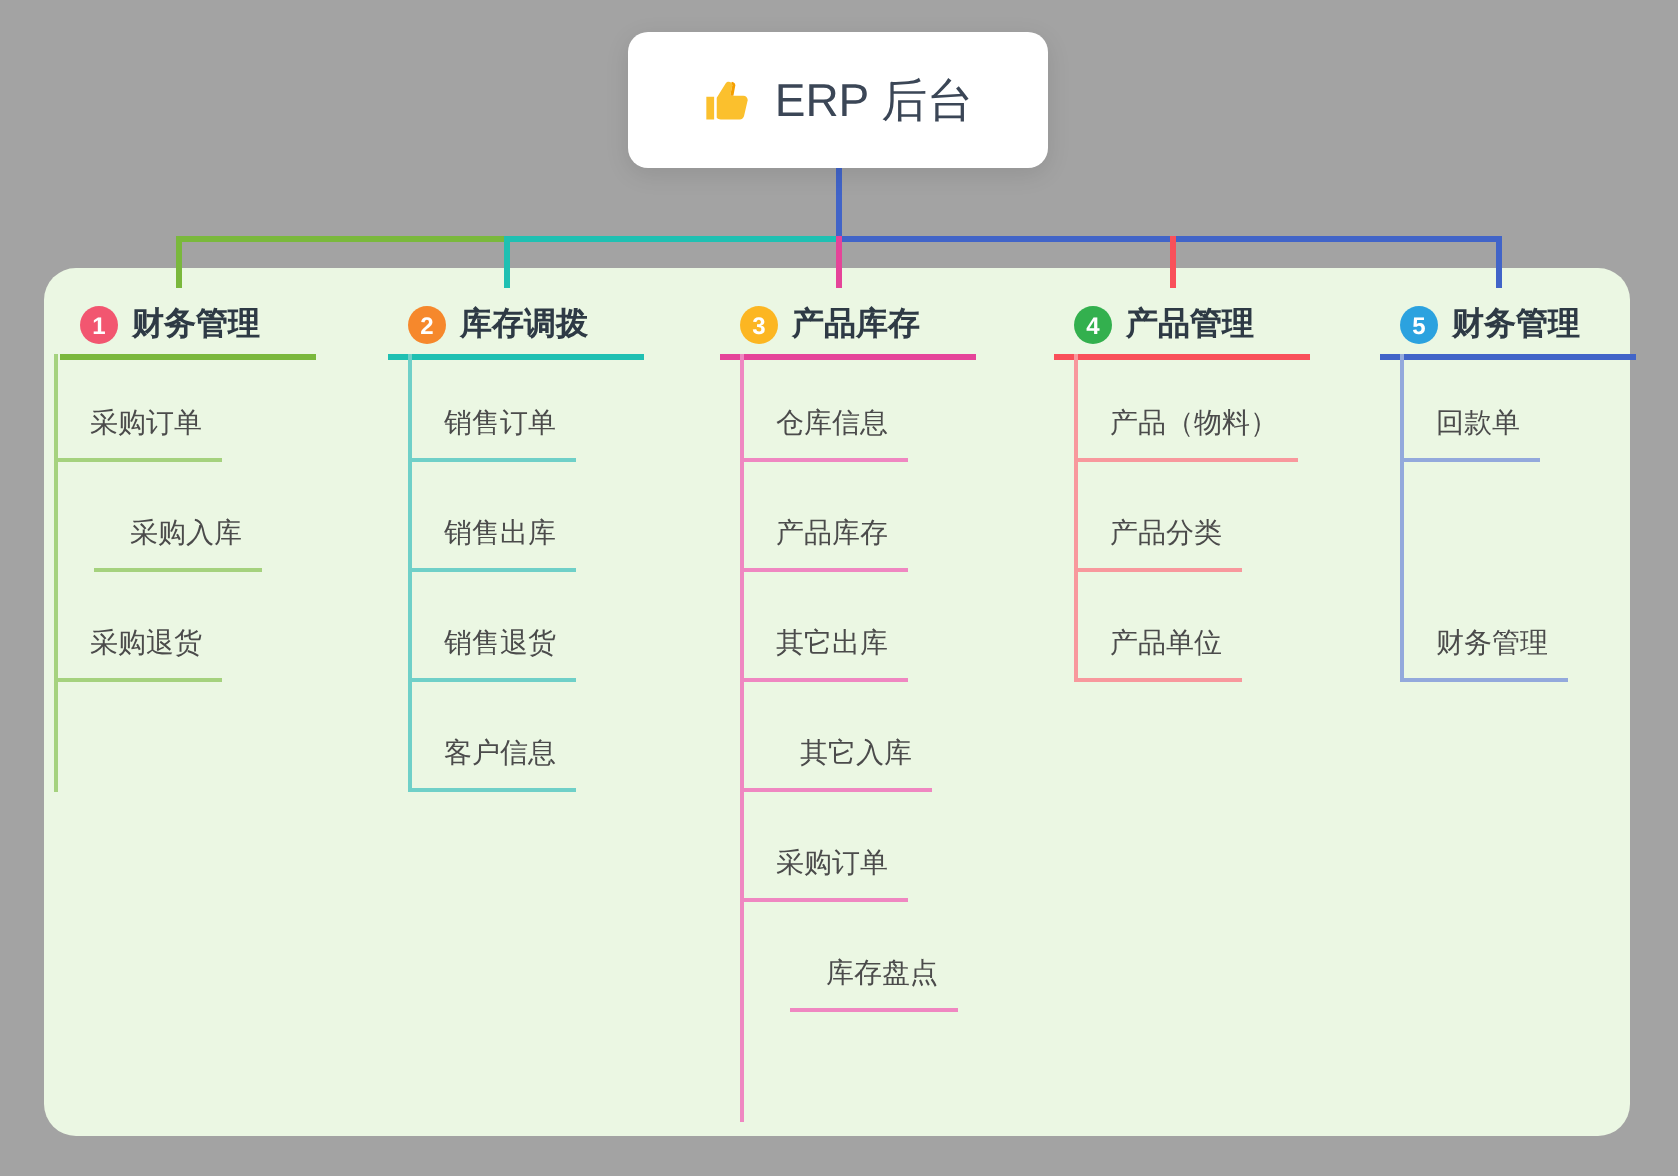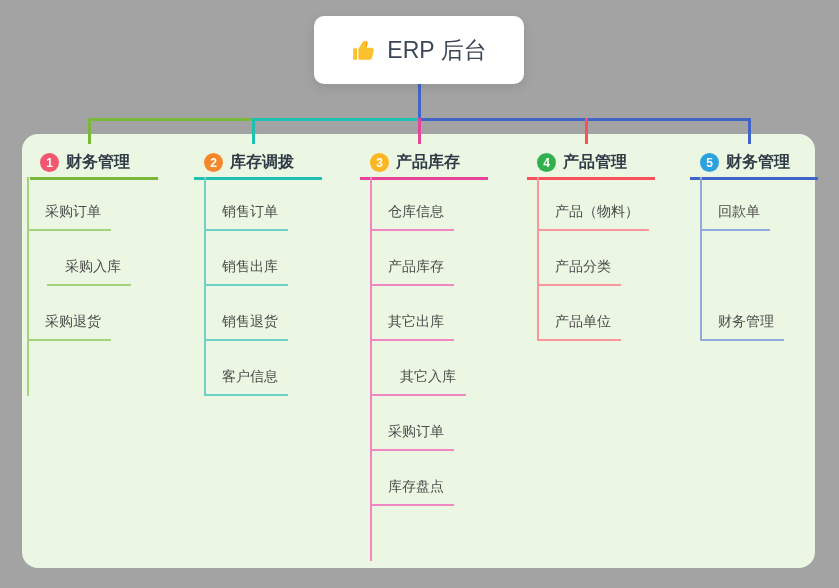--- a/index.html
+++ b/index.html
@@ -36,21 +36,21 @@
 
   
   .vline{position:absolute;top:177px;width:2px;}
   .l1{left:27px;}.l2{left:204px;}.l3{left:370px;}.l4{left:537px;}.l5{left:700px;}
   .v4{height:219px;}.v7{height:384px;}.v3{height:164px;}
 
   
   .leaf{position:absolute;padding:0 10px 8px 18px;border-bottom:2px solid #ccc;
         font-size:14px;line-height:20px;color:#4b4b4b;white-space:nowrap;}
   .r0{top:201px;}.r1{top:256px;}.r2{top:311px;}.r3{top:366px;}
-  .r4{top:421px;}.r5{top:476px;}.r6{top:531px;}
+  .r4{top:421px;}.r5{top:476px;margin-left:25px;}.r6{top:531px;}
 </style>
 </head>
 <body>
 
 <div class="page">
 
   <div class="panel" style="background-color: rgb(235, 247, 227);"></div>
 
   <div class="rootdrop" style="background-color: rgb(65, 100, 200);"></div>
   <div class="hseg seg1" style="background-color: rgb(122, 184, 60);"></div>

